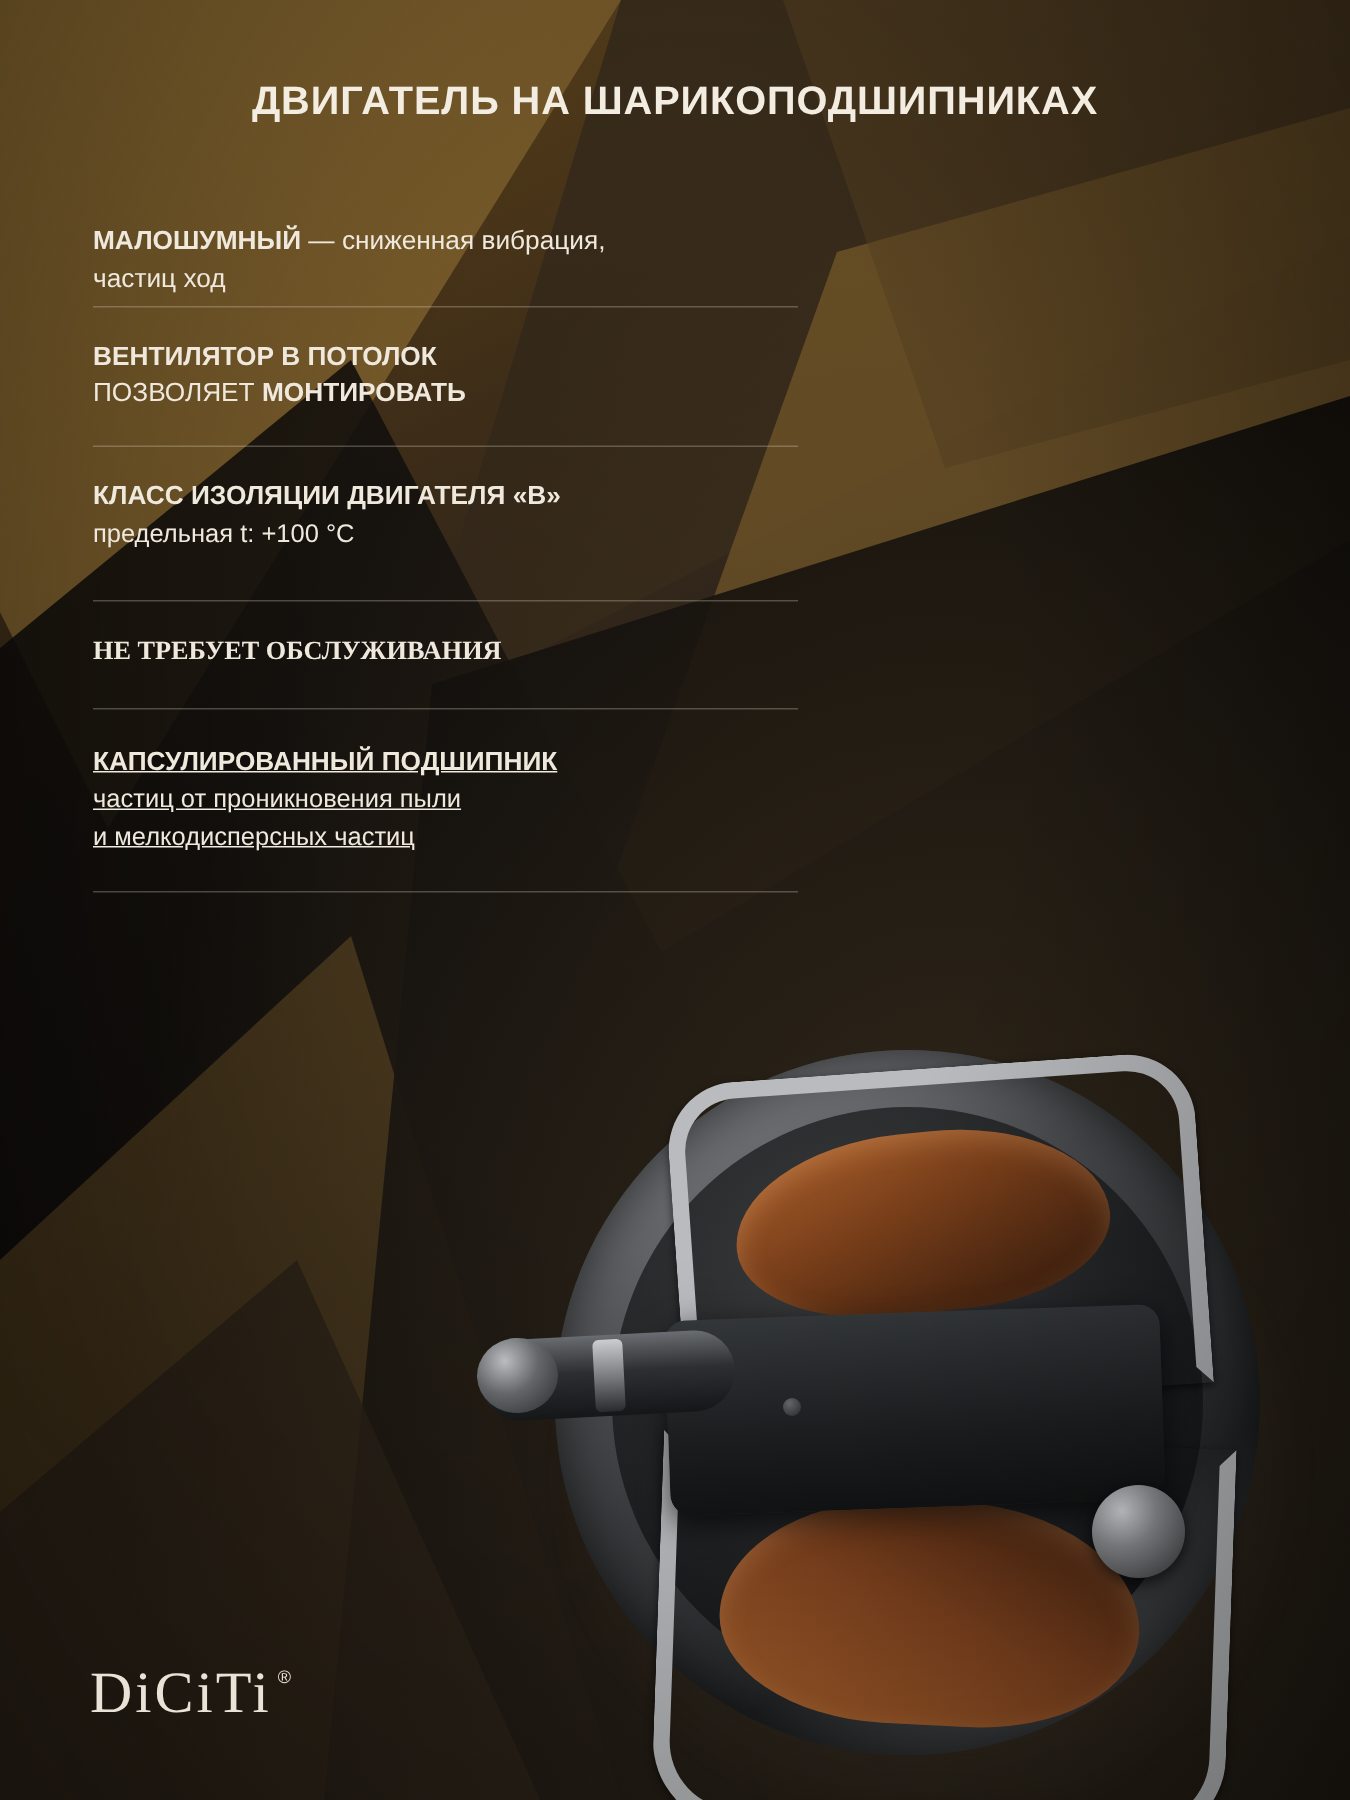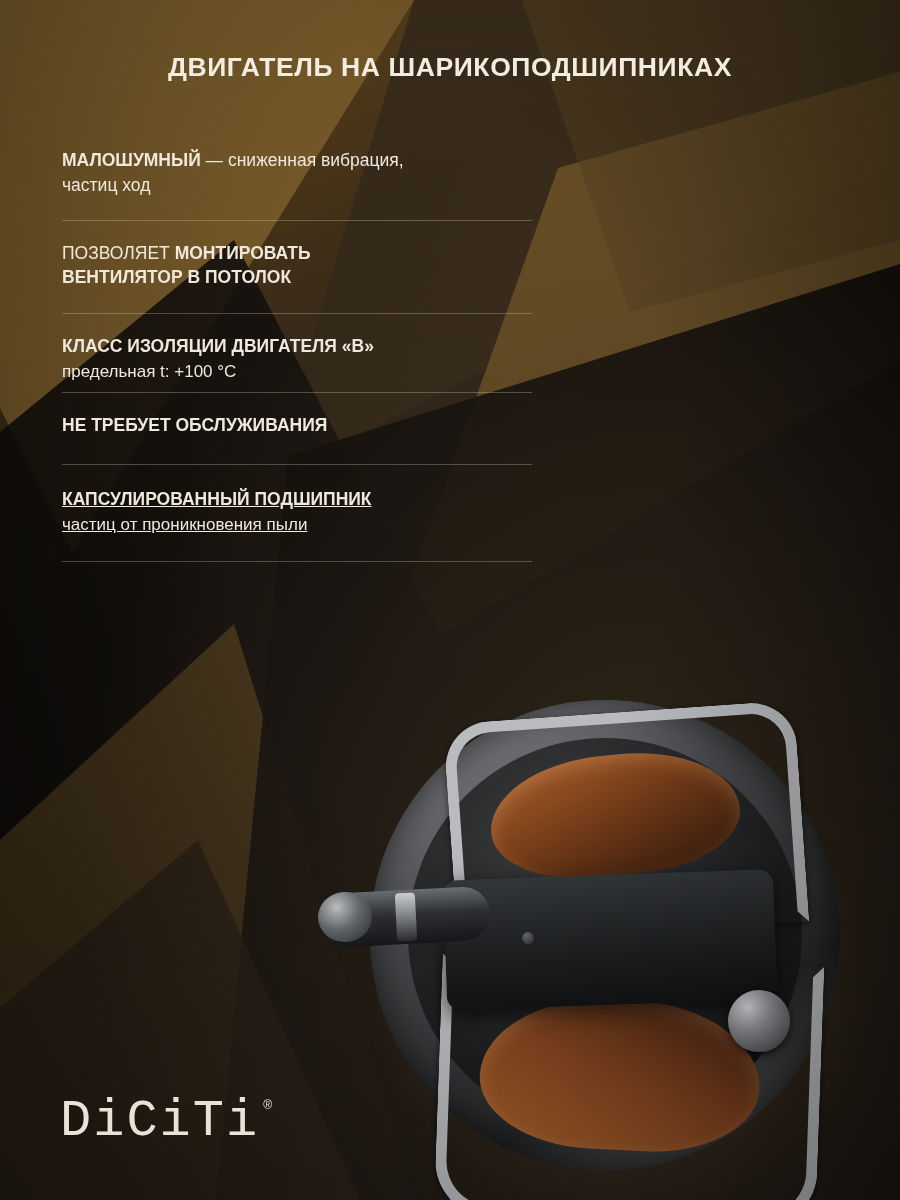--- a/index.html
+++ b/index.html
@@ -127,24 +127,24 @@
     text-transform: uppercase;
   }
   .sub {
     font-size: 17px;
     line-height: 25px;
     font-weight: normal;
     color: #efe8dc;
   }
 
   
-  .feature-1 { padding-bottom: 22px; margin-bottom: 20px; }
+  .feature-1 { padding-bottom: 6px; margin-bottom: 20px; }
   .feature-2 { padding-bottom: 24px; margin-bottom: 20px; }
-  .feature-3 { padding-bottom: 8px; margin-bottom: 20px; }
-  .feature-4 { padding-bottom: 26px; margin-bottom: 22px; }
+  .feature-3 { padding-bottom: 32px; margin-bottom: 20px; }
+  .feature-4 { padding-bottom: 26px; margin-bottom: 22px; font-family: Liberation Serif, serif; }
   .feature-5 { padding-bottom: 24px; margin-bottom: 22px; text-decoration: underline; }
 
   
   .product {
     position: absolute;
     right: -40px;
     bottom: -20px;
     width: 640px;
     height: 560px;
   }
@@ -285,23 +285,23 @@
   
   .logo {
     position: absolute;
     left: 60px;
     bottom: 52px;
     display: flex;
     align-items: flex-start;
     color: #e6dfd2;
   }
   .logo-mark {
-    font-size: 52px;
+    font-size: 39px;
     letter-spacing: 2px;
-    font-family: Liberation Mono, monospace;
+    font-family: Liberation Serif, serif;
     font-weight: normal;
     line-height: 1;
     color: #e9e2d6;
   }
   .logo-reg {
     font-size: 12px;
     margin-left: 4px;
     margin-top: 2px;
     color: #e9e2d6;
   }
@@ -345,38 +345,39 @@
   <div class="features">
 
     <div class="feature feature-1">
       <div class="line">
         <span class="bold cap">МАЛОШУМНЫЙ</span><span class="reg"> — сниженная вибрация,</span>
       </div>
       <div class="line reg">частиц ход</div>
     </div>
 
     <div class="feature feature-2">
+      <div class="line tight bold cap">ВЕНТИЛЯТОР В ПОТОЛОК</div>
       <div class="line tight">
         <span class="reg cap">ПОЗВОЛЯЕТ </span><span class="bold cap">МОНТИРОВАТЬ</span>
       </div>
-      <div class="line tight bold cap">ВЕНТИЛЯТОР В ПОТОЛОК</div>
     </div>
 
     <div class="feature feature-3">
       <div class="line bold cap">КЛАСС ИЗОЛЯЦИИ ДВИГАТЕЛЯ «B»</div>
       <div class="sub">предельная t: +100 °C</div>
     </div>
 
     <div class="feature feature-4">
       <div class="line bold cap">НЕ ТРЕБУЕТ  ОБСЛУЖИВАНИЯ</div>
     </div>
 
     <div class="feature feature-5">
       <div class="line bold cap">КАПСУЛИРОВАННЫЙ ПОДШИПНИК</div>
       <div class="sub">частиц от проникновения пыли</div>
+      <div class="sub">и мелкодисперсных частиц</div>
     </div>
 
 
   </div>
 
   <div class="logo">
     <span class="logo-mark">DiCiTi</span>
     <span class="logo-reg">®</span>
   </div>
 

